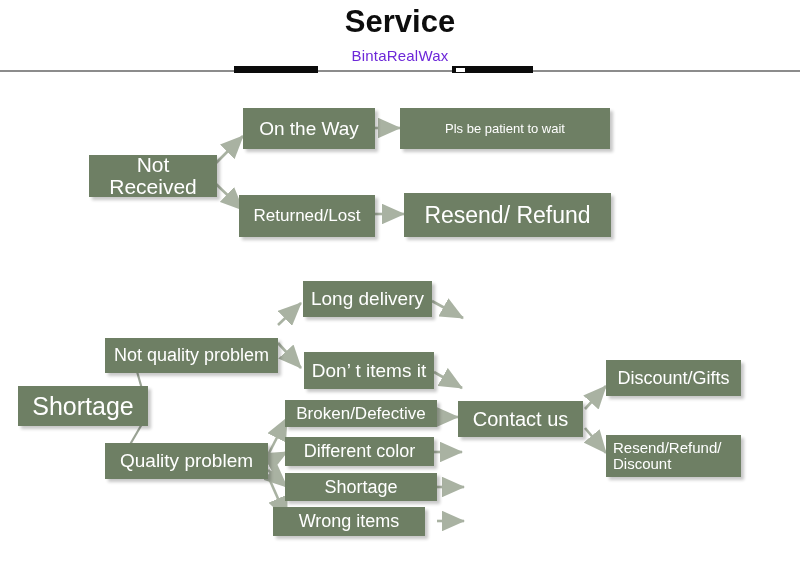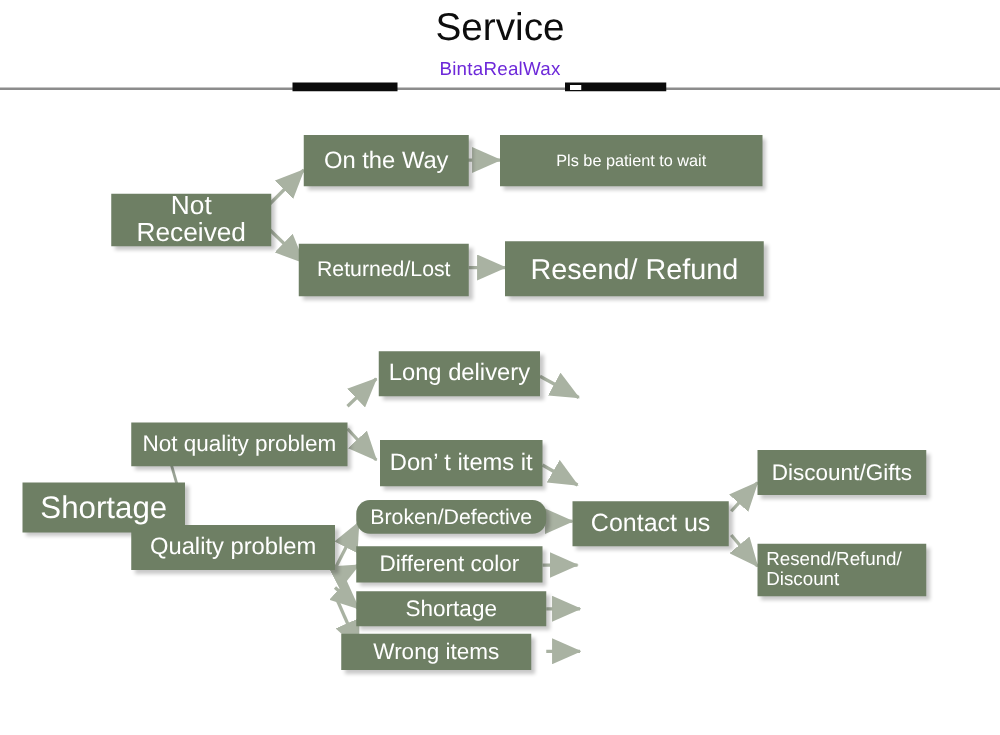--- a/index.html
+++ b/index.html
@@ -19,21 +19,21 @@
   }
 
   
   .title {
     position: absolute;
     left: 0;
     top: 4px;
     width: 800px;
     text-align: center;
     font-size: 31px;
-    font-weight: normal;
+    font-weight: bold;
     color: #0d0d0d;
     letter-spacing: 0px;
   }
   .brand {
     position: absolute;
     left: 0;
     top: 47px;
     width: 800px;
     text-align: center;
     font-size: 15px;
@@ -202,33 +202,33 @@
   </div>
 
   <div class="node" style="left:18px; top:386px; width:130px; height:40px; font-size:25px;">
     <span>Shortage</span>
   </div>
 
   <div class="node" style="left:105px; top:338px; width:173px; height:35px; font-size:18px;">
     <span>Not quality problem</span>
   </div>
 
-  <div class="node" style="left:105px; top:420px; width:163px; height:36px; font-size:19px;">
+  <div class="node" style="left:105px; top:443px; width:163px; height:36px; font-size:19px;">
     <span>Quality problem</span>
   </div>
 
   <div class="node" style="left:303px; top:281px; width:129px; height:36px; font-size:19px;">
     <span>Long delivery</span>
   </div>
 
   <div class="node" style="left:304px; top:352px; width:130px; height:37px; font-size:19px;">
     <span>Don’  t items it</span>
   </div>
 
-  <div class="node" style="left:285px; top:400px; width:152px; height:27px; font-size:17px;border-radius:11px;">
+  <div class="node" style="left:285px; top:400px; width:152px; height:27px; font-size:17px;">
     <span>Broken/Defective</span>
   </div>
 
   <div class="node" style="left:285px; top:437px; width:149px; height:29px; font-size:18px;">
     <span>Different color</span>
   </div>
 
   <div class="node" style="left:285px; top:473px; width:152px; height:28px; font-size:18px;text-align:right;">
     <span>Shortage</span>
   </div>

